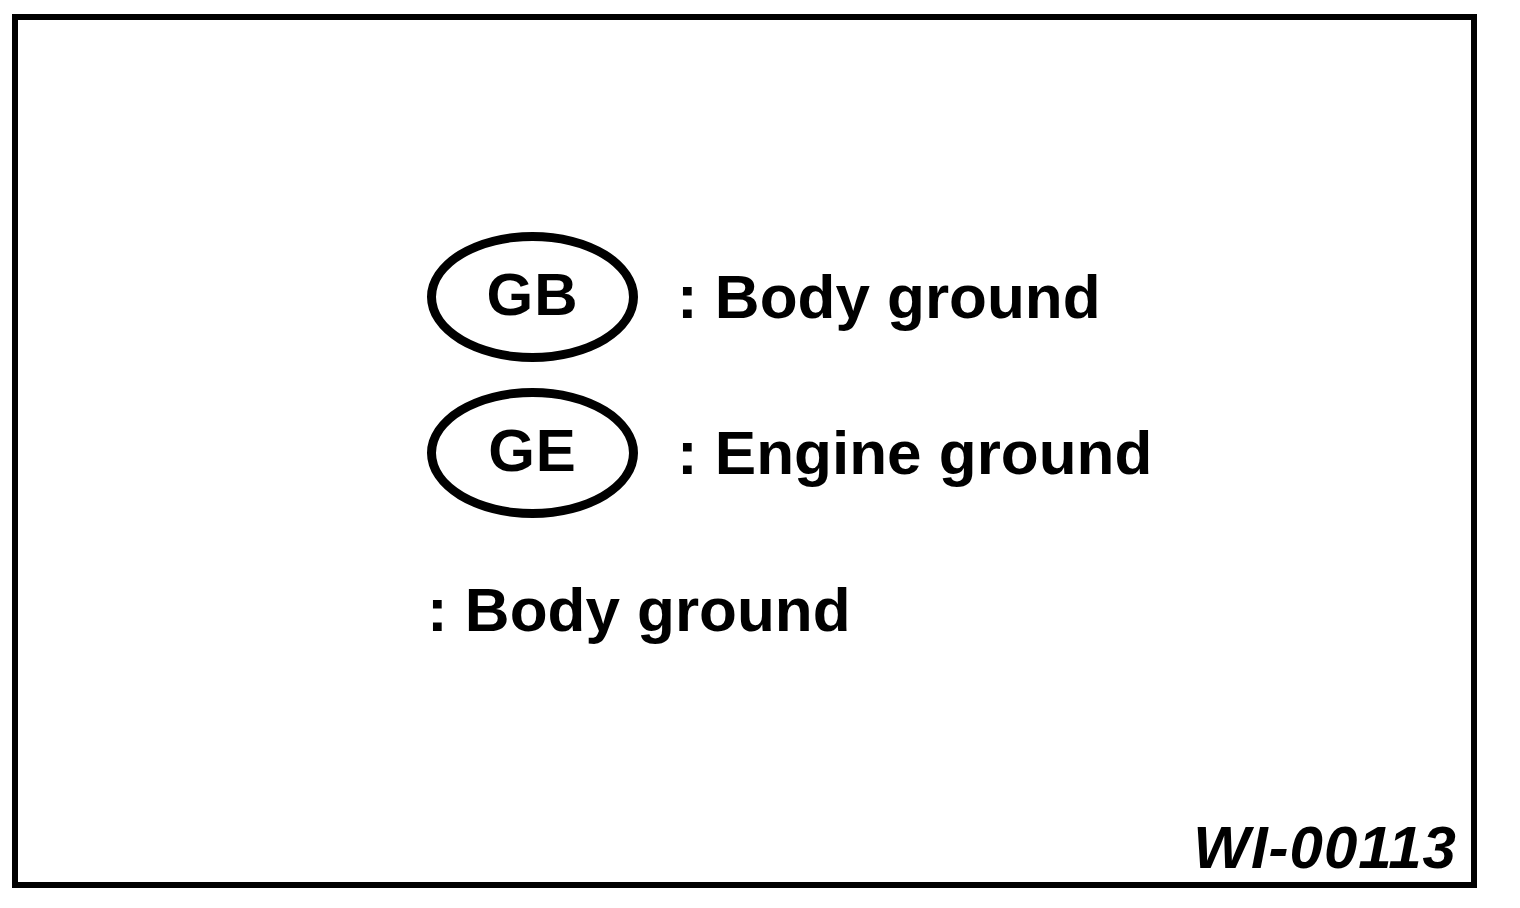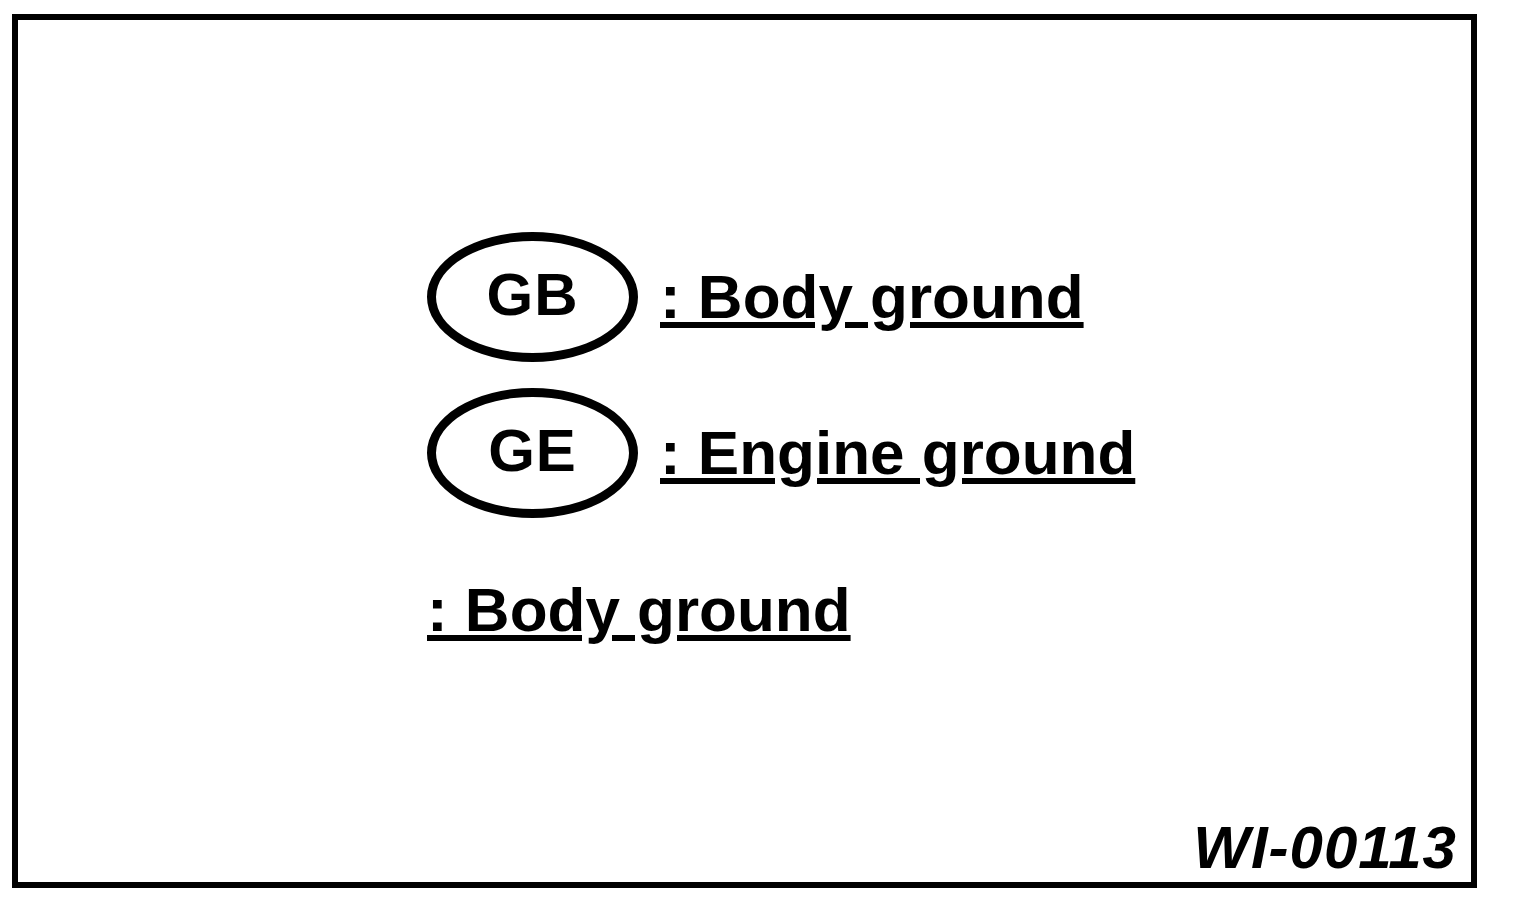--- a/index.html
+++ b/index.html
@@ -24,21 +24,21 @@
     border: 6px solid #000000;
     box-sizing: border-box;
     background: #ffffff;
   }
   .legend-row {
     position: absolute;
     left: 427px;
     height: 130px;
     display: flex;
     align-items: center;
-    gap: 22px;
+    gap: 39px;
     white-space: nowrap;
     text-align: center;
   }
   .row-0 { top: 232px; }
   .row-1 { top: 388px; }
   .row-2 { top: 545px; }
   .oval {
     width: 211px;
     height: 130px;
     border: 9px solid #000000;
@@ -55,21 +55,20 @@
     font-weight: bold;
     letter-spacing: 1px;
     line-height: 1;
     padding-bottom: 4px;
   }
   .row-label {
     font-size: 62px;
     font-weight: bold;
     line-height: 1;
     letter-spacing: 0px;
-    text-decoration: underline;
   }
   .figure-code {
     position: absolute;
     top: 818px;
     right: 63px;
     font-size: 60px;
     font-weight: bold;
     line-height: 1;
     letter-spacing: 1px;
     font-style: italic;

